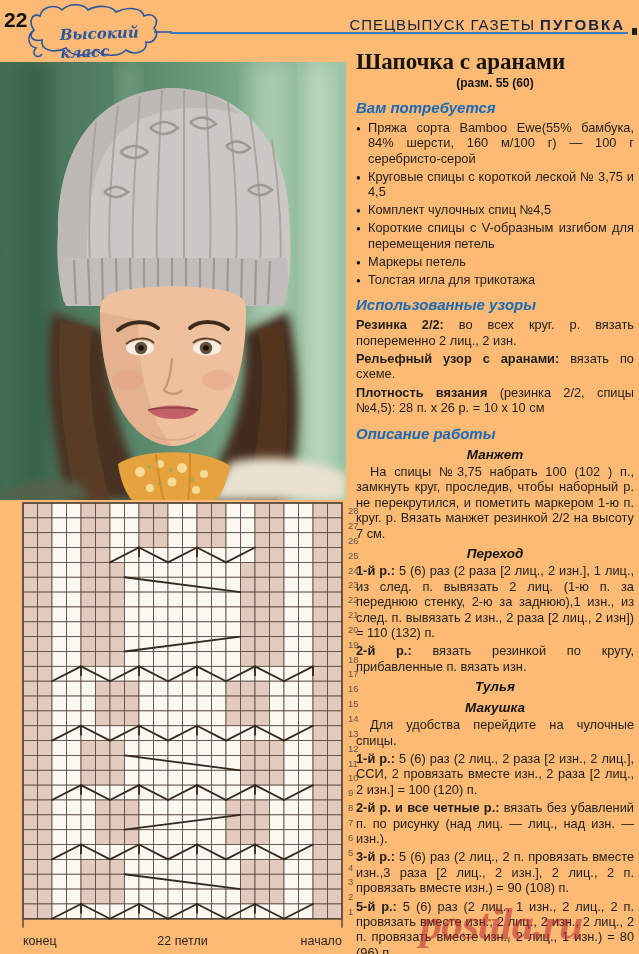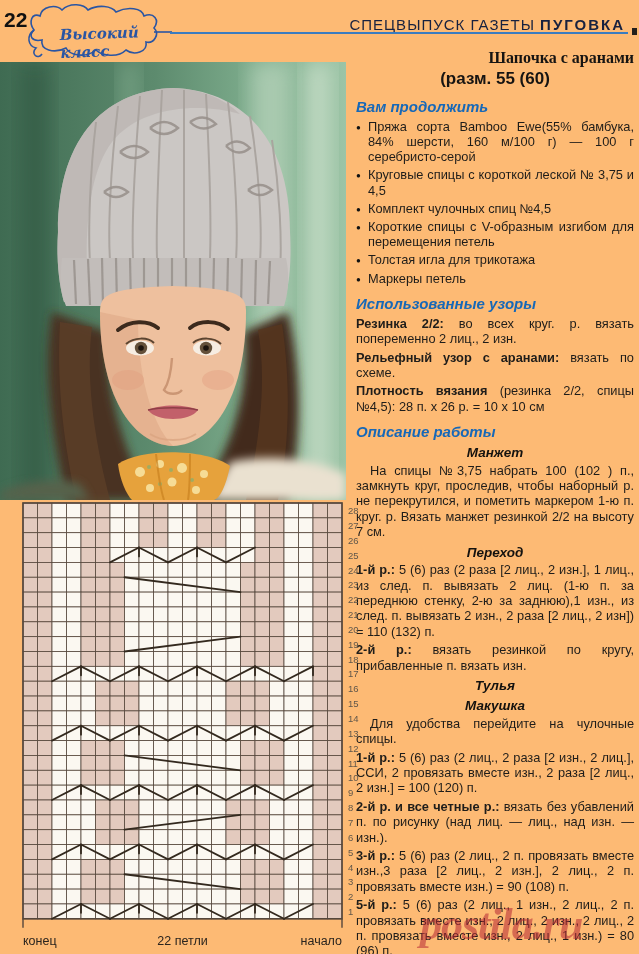--- a/index.html
+++ b/index.html
@@ -14,22 +14,22 @@
   .issue{position:absolute;right:14px;top:16px;font-size:15px;letter-spacing:1px;color:#17213f;}
   .issue b{font-weight:bold;letter-spacing:2px;}
   .hdr-rule{position:absolute;left:170px;top:32px;width:458px;height:2px;background:#3a7cc0;}
   .hdr-dot{position:absolute;right:2px;top:28px;width:5px;height:7px;background:#23201c;}
 
   
   #photo{position:absolute;left:0;top:62px;width:346px;height:438px;}
 
   
   #col{position:absolute;left:356px;top:50px;width:278px;}
-  .title{font-family:"Liberation Serif",serif;font-weight:bold;font-size:16px;text-align:right;color:#161412;line-height:1.05;}
-  .sizeline{font-size:17px;font-weight:bold;text-align:center;margin-top:2px;color:#161412;}
+  .title{font-family:"Liberation Serif",serif;font-weight:bold;font-size:23px;text-align:left;color:#161412;line-height:1.05;}
+  .sizeline{font-size:12px;font-weight:bold;text-align:center;margin-top:2px;color:#161412;}
   .bluehead{color:#1668b8;font-size:15px;font-weight:bold;font-style:italic;margin:9px 0 4px 0;}
   .subhead{font-size:13.5px;font-weight:bold;font-style:italic;text-align:center;margin:5px 0 2px 0;color:#14120f;}
   .body-txt{font-size:12.8px;line-height:15.4px;text-align:justify;}
   p.par{margin:0 0 3px 0;}
   p.ind{text-indent:14px;}
   ul.needs{list-style:none;margin:2px 0 0 0;padding:0;}
   ul.needs li{position:relative;padding-left:12px;margin:0 0 3px 0;font-size:12.8px;line-height:15.2px;text-align:justify;}
   ul.needs li::before{content:"\25CF";position:absolute;left:0;top:1px;font-size:8px;color:#111;}
 
   
@@ -174,28 +174,28 @@
       </g>
       <path d="M156,392 C158,410 160,426 164,438" stroke="#c9821f" stroke-width="2" fill="none" opacity="0.7"></path>
       <path d="M190,392 C190,410 190,426 188,438" stroke="#c9821f" stroke-width="2" fill="none" opacity="0.7"></path>
     </svg>
   </div>
 
   <div id="col">
     <div class="title">Шапочка с аранами</div>
     <div class="sizeline">(разм. 55 (60)</div>
 
-    <div class="bluehead">Вам продолжить</div>
+    <div class="bluehead">Вам потребуется</div>
     <ul class="needs body-txt">
       <li>Пряжа сорта Bamboo Ewe(55% бамбука, 84% шерсти, 160 м/100 г) — 100 г серебристо-серой</li>
       <li>Круговые спицы с короткой леской № 3,75 и 4,5</li>
       <li>Комплект чулочных спиц №4,5</li>
       <li>Короткие спицы с V-образным изгибом для перемещения петель</li>
+      <li>Маркеры петель</li>
       <li>Толстая игла для трикотажа</li>
-      <li>Маркеры петель</li>
     </ul>
 
     <div class="bluehead">Использованные узоры</div>
     <div class="body-txt">
       <p class="par"><b>Резинка 2/2:</b><span> во всех круг. р. вязать попеременно 2 лиц., 2 изн.</span></p>
       <p class="par"><b>Рельефный узор с аранами:</b><span> вязать по схеме.</span></p>
       <p class="par"><b>Плотность вязания</b><span> (резинка 2/2, спицы №4,5): 28 п. x 26 р. = 10 x 10 см</span></p>
     </div>
 
     <div class="bluehead">Описание работы</div>

